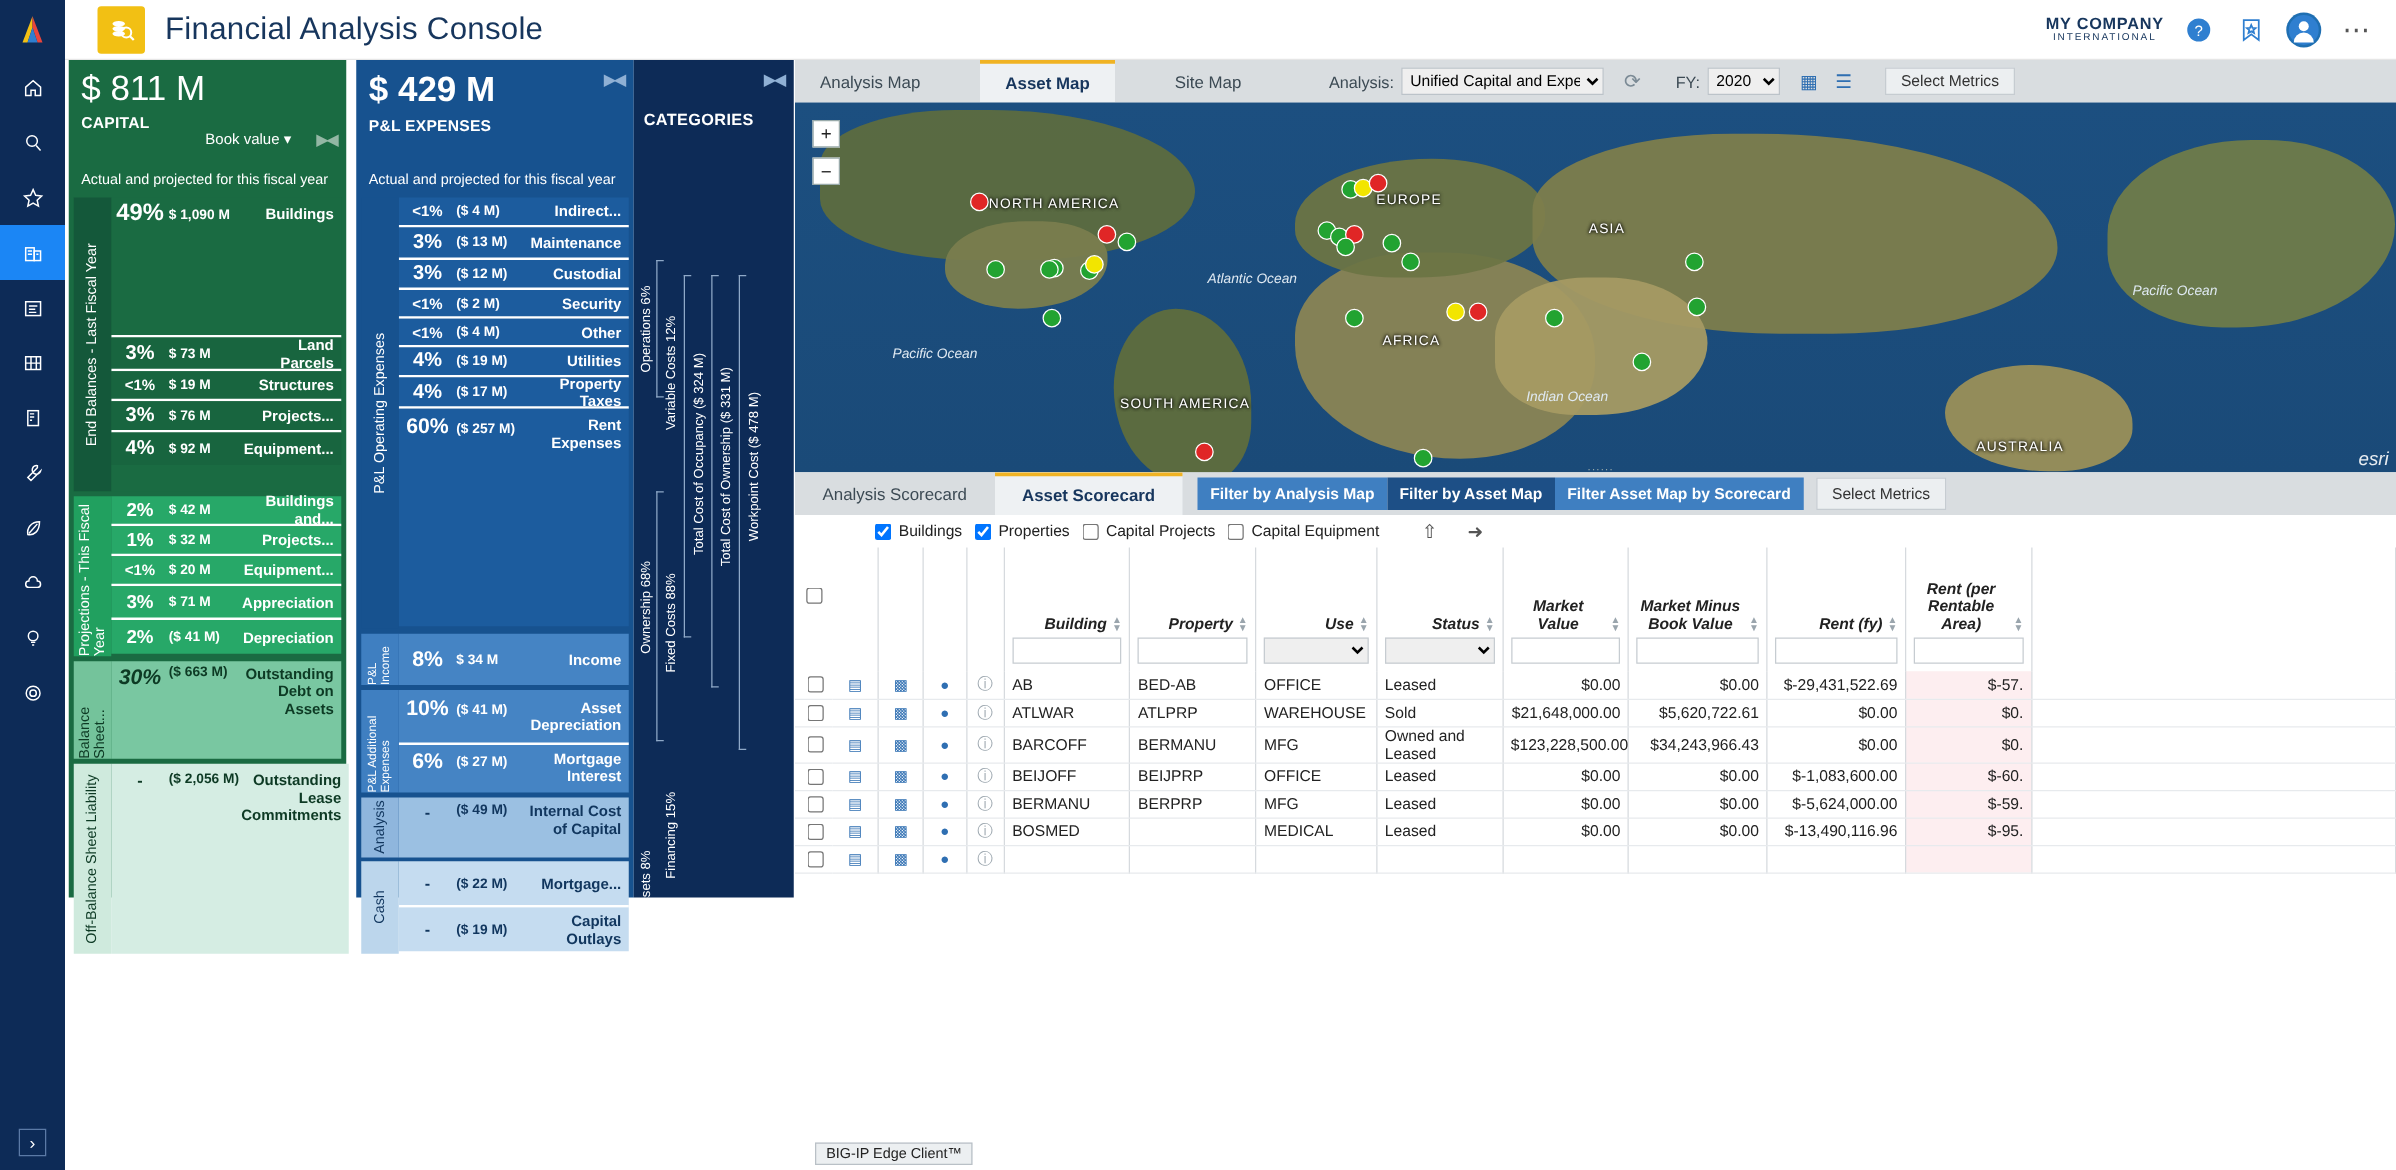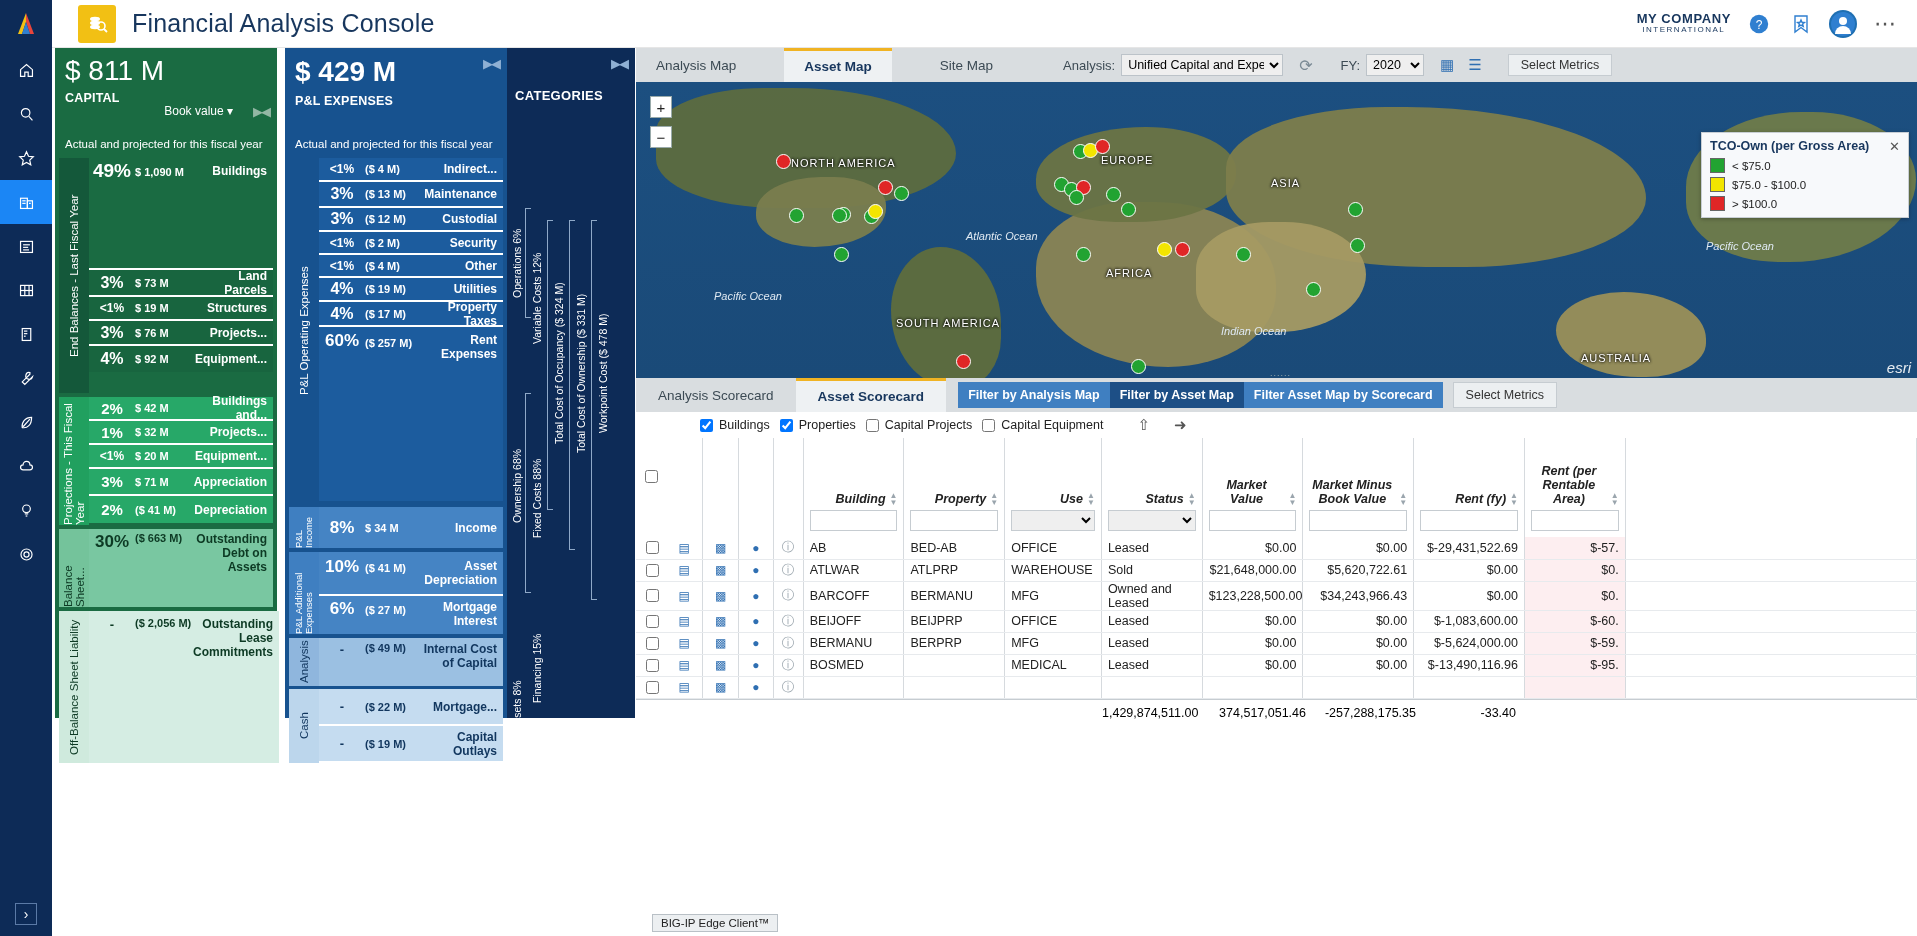--- a/index.html
+++ b/index.html
@@ -73,21 +73,21 @@
   #analysiswrap { margin-left:22px; display:flex; align-items:center; gap:6px; font-size:13px; color:#3c4a54; }
   select.sel { font-family:"Liberation Sans",sans-serif; font-size:12.5px; padding:2px 2px; border:1px solid #bcc3c9;}
   #mapcanvas { position:absolute; left:0; top:34px; width:1281px; height:296px;
     background: linear-gradient(#1c4f80, #1a4a78); overflow:hidden; }
   .landmass { position:absolute; background:#6f7b4a; border-radius:45% 55% 40% 60%; opacity:.95;}
   .zoombtn { position:absolute; left:14px; width:22px; height:22px; background:#fff; border:1px solid #9aa; 
     display:flex; align-items:center; justify-content:center; font-size:15px; color:#222; cursor:pointer;}
   .pin { position:absolute; width:15px; height:15px; border-radius:50%; border:1.5px solid #fff; }
   .continent { position:absolute; color:#fff; font-size:11px; letter-spacing:1px;
      text-shadow:0 0 3px #000,0 0 3px #000; }
-  .ocean { position:absolute; color:#dfe9f2; font-size:11px; font-style:italic;margin-top:13px; }
+  .ocean { position:absolute; color:#dfe9f2; font-size:11px; font-style:italic; }
   #legend { position:absolute; right:8px; top:50px; width:208px; background:#f7f9fb;
     border:1px solid #c7ced4; box-shadow:0 1px 4px rgba(0,0,0,.3); padding:6px 8px; }
   #legend .lt { font-size:12.5px; color:#17365d; font-weight:bold; }
   .lrow { display:flex; align-items:center; gap:7px; margin-top:4px; font-size:11.5px; color:#222; }
   .lsw { width:15px; height:15px; border:1px solid #666; }
   #esri { position:absolute; right:6px; bottom:2px; color:#fff; font-size:15px; font-style:italic; opacity:.9;}
   
   #score { position:absolute; left:636px; top:378px; width:1281px; height:558px; background:#fff; }
   #sctabs { height:34px; background:#d9dde0; display:flex; align-items:stretch; }
   .filterbtn { display:flex; align-items:center; padding:0 10px; font-size:12.5px; color:#fff;
@@ -318,21 +318,21 @@
         <div class="tm-amt">($ 41 M)</div>
         <div class="tm-lbl">Depreciation</div>
       </div>
     </div>
   </div>
 
   <div style="position:absolute;left:4px;top:481px;width:214px;height:78px;display:flex;">
     <div class="vlabel" style="width:30px;background:#74c39b;color:#0d3a24;">Balance Sheet...</div>
     <div style="flex:1;background:#79c7a1;">
       <div style="display:flex;color:#0d3a24;padding-top:3px;">
-        <div class="tm-pct" style="font-size:17px;">30%</div>
+        <div class="tm-pct" style="font-size:17px;font-style:italic;">30%</div>
         <div class="tm-amt">($ 663 M)</div>
         <div class="tm-lbl">Outstanding Debt on Assets</div>
       </div>
     </div>
   </div>
 
   <div style="position:absolute;left:4px;top:563px;width:214px;height:152px;display:flex;">
     <div class="vlabel" style="width:30px;background:#cfeadd;color:#0d3a24;">Off-Balance Sheet Liability</div>
     <div style="flex:1;background:#d5edE3;">
       <div style="display:flex;color:#0d3a24;padding-top:6px;">
@@ -538,38 +538,20 @@
     <div class="pin" style="left:470px;top:105px;background:#22a331;"></div>
     <div class="pin" style="left:485px;top:120px;background:#22a331;"></div>
     <div class="pin" style="left:521px;top:160px;background:#f2e500;"></div>
     <div class="pin" style="left:539px;top:160px;background:#e02626;"></div>
     <div class="pin" style="left:440px;top:165px;background:#22a331;"></div>
     <div class="pin" style="left:600px;top:165px;background:#22a331;"></div>
     <div class="pin" style="left:670px;top:200px;background:#22a331;"></div>
     <div class="pin" style="left:712px;top:120px;background:#22a331;"></div>
     <div class="pin" style="left:714px;top:156px;background:#22a331;"></div>
 
-    <div id="legend">
-      <div style="display:flex;align-items:flex-start;">
-        <div class="lt">TCO-Own (per Gross Area)</div>
-        <div style="margin-left:auto;color:#555;cursor:pointer;font-size:13px;">✕</div>
-      </div>
-      <div class="lrow">
-        <div class="lsw" style="background:#22a331;"></div>
-        <span>&lt; $75.0</span>
-      </div>
-      <div class="lrow">
-        <div class="lsw" style="background:#f2e500;"></div>
-        <span>$75.0 - $100.0</span>
-      </div>
-      <div class="lrow">
-        <div class="lsw" style="background:#e02626;"></div>
-        <span>&gt; $100.0</span>
-      </div>
-    </div>
     <div id="esri">esri</div>
   </div>
 </div>
 <div id="drag">::::::</div>
 
 <div id="score">
   <div id="sctabs">
     <div class="mtab" style="padding:0 22px;">Analysis Scorecard</div>
     <div class="mtab active" style="padding:0 22px;">Asset Scorecard</div>
     <div style="display:flex;margin-left:12px;">
@@ -805,22 +787,15 @@
           <td></td>
           <td></td>
           <td></td>
           <td></td>
           <td class="pinkcell"></td>
           <td></td>
       </tr>
     </tbody>
   </table>
 
-  <div id="totrow">
-    <div style="width:466px;"></div>
-    <div style="width:100px;text-align:right;padding-right:6px;">1,429,874,511.00</div>
-    <div style="width:110px;text-align:right;padding-right:6px;">374,517,051.46</div>
-    <div style="width:110px;text-align:right;padding-right:6px;">-257,288,175.35</div>
-    <div style="width:100px;text-align:right;padding-right:6px;">-33.40</div>
-  </div>
 </div>
 
 <div id="bigip">BIG-IP Edge Client™</div>
 
 </body></html>

